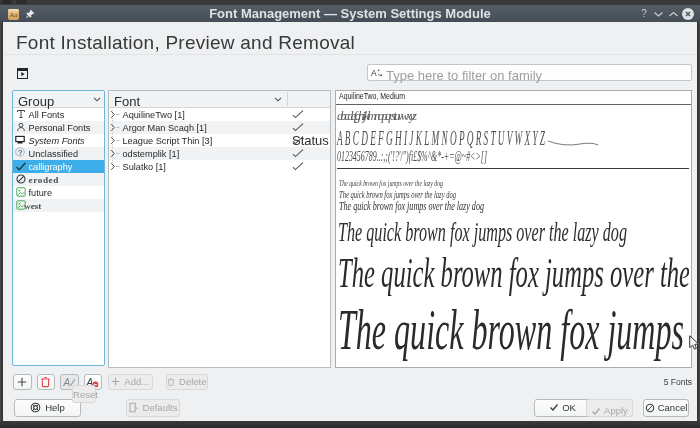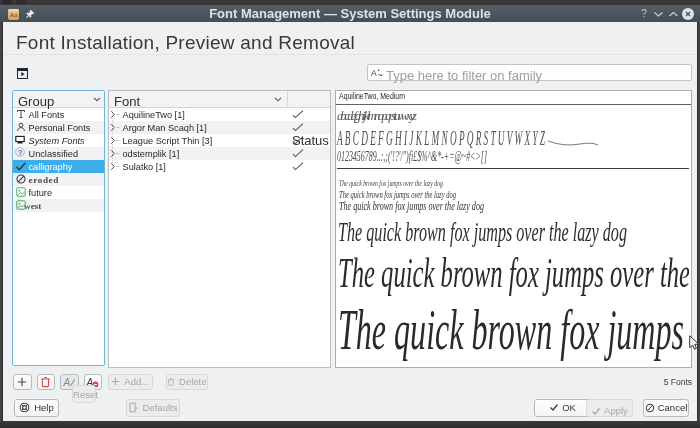--- a/index.html
+++ b/index.html
@@ -235,21 +235,21 @@
     </svg>Add...
   </div>
   <div class="btn dis" style="left:166px;top:373.5px;width:41.5px;height:16.5px;">
     <svg width="9" height="10" viewBox="0 0 11 12" style="margin-right:4px;">
       <path d="M1.2 3 H9.8 M4.2 1.4 h2.6 M2.4 3 V9.6 Q2.4 10.6 3.4 10.6 H7.6 Q8.6 10.6 8.6 9.6 V3" stroke="#a6a9ab" stroke-width="1.05" fill="none"></path>
     </svg>Delete
   </div>
 
   <div class="abs" style="left:540px;top:377px;width:152px;text-align:right;font-size:8.5px;color:#3a3e41;">5 Fonts</div>
 
-  <div class="btn" style="left:14px;top:398.5px;width:45px;height:18px;">
+  <div class="btn" style="left:14px;top:398.5px;width:67px;height:18px;">
     <svg width="11" height="11" viewBox="0 0 11 11" style="margin-right:4px;">
       <circle cx="5.5" cy="5.5" r="4.3" stroke="#34383b" stroke-width="1.05" fill="none"></circle>
       <circle cx="5.5" cy="5.5" r="1.9" stroke="#34383b" stroke-width="1.05" fill="none"></circle>
       <path d="M2.5 2.5 L4.2 4.2 M8.5 2.5 L6.8 4.2 M2.5 8.5 L4.2 6.8 M8.5 8.5 L6.8 6.8" stroke="#34383b" stroke-width="1"></path>
     </svg>Help
   </div>
   <div class="btn dis" style="left:71.5px;top:385px;width:24px;height:18px;">
     <svg width="11" height="11" viewBox="0 0 11 11" style="margin-right:4px;">
       <path d="M8.6 3.2 A4 4 0 1 0 9.3 6.2" stroke="#a6a9ab" stroke-width="1.1" fill="none"></path>
       <path d="M8.9 0.9 L8.9 3.6 L6.2 3.6 Z" fill="#a6a9ab"></path>

